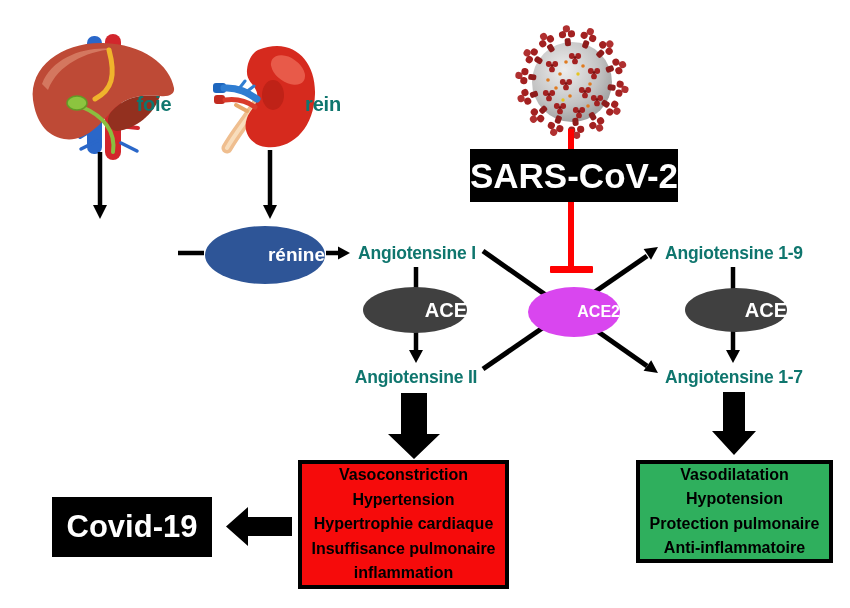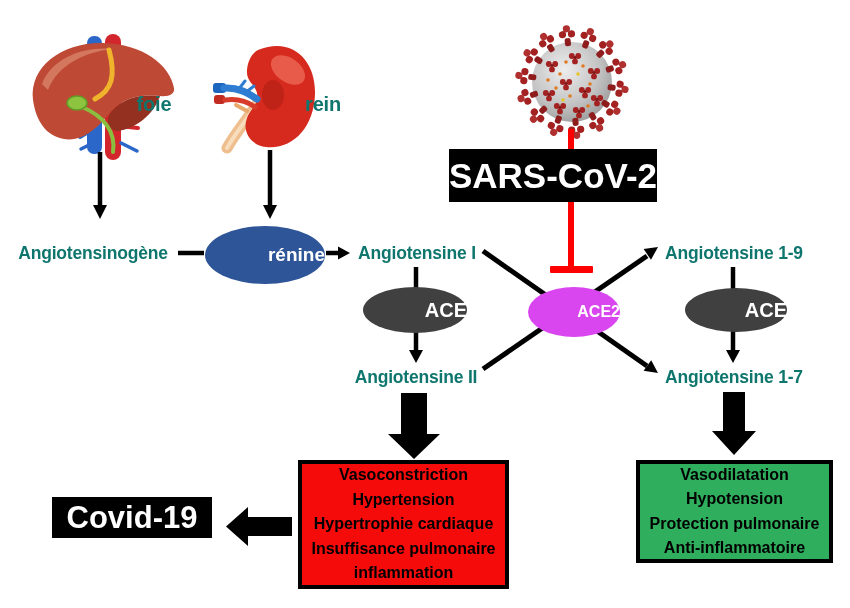--- a/index.html
+++ b/index.html
@@ -18,22 +18,22 @@
     display:flex;align-items:center;justify-content:flex-end;
     border-radius:50%;color:#ffffff;font-weight:bold;text-align:center;
   }
   .ellipse.blue{background:#2E5597;font-size:19px;}
   .ellipse.red{background:#404040;font-size:20px;}
   .ellipse.green{background:#d946ef;font-size:16px;}
   .blackbox{
     display:flex;align-items:center;justify-content:center;
     background:#000000;color:#ffffff;font-weight:bold;white-space:nowrap;
   }
-  #sars-box{left:449px;top:149px;width:208px;height:53px;font-size:35px;}
-  #covid-box{left:52px;top:497px;width:160px;height:41px;font-size:31px;}
+  #sars-box{left:470px;top:149px;width:208px;height:53px;font-size:35px;}
+  #covid-box{left:52px;top:497px;width:160px;height:60px;font-size:31px;}
   .effects{
     display:flex;flex-direction:column;align-items:center;justify-content:center;
     border:4px solid #000000;color:#000000;font-weight:bold;font-size:16px;line-height:24.5px;
     text-align:center;box-sizing:border-box;white-space:nowrap;
   }
   #red-box{left:298px;top:460px;width:211px;height:129px;background:#F60B0B;}
   #green-box{left:636px;top:460px;width:197px;height:103px;background:#2FAF5D;}
 </style>
 </head>
 <body>
@@ -165,21 +165,20 @@
     </g>
 
     <path d="M401,393 L427,393 L427,434 L440,434 L414,459 L388,434 L401,434 Z" fill="#000"></path>
     <path d="M723,392 L745,392 L745,431 L756,431 L734,455 L712,431 L723,431 Z" fill="#000"></path>
     <path d="M292,517 L292,536 L248,536 L248,546 L226,526.5 L248,507 L248,517 Z" fill="#000"></path>
   </svg>
 
   <div class="label organ-label" style="left:154px;top:104px;">foie</div>
   <div class="label organ-label" style="left:323px;top:104px;">rein</div>
 
-  <div class="label" style="left:93px;top:253px;">Angiotensinogène</div>
   <div class="label" style="left:417px;top:253px;">Angiotensine I</div>
   <div class="label" style="left:416px;top:377px;">Angiotensine II</div>
   <div class="label" style="left:734px;top:253px;">Angiotensine 1-9</div>
   <div class="label" style="left:734px;top:377px;">Angiotensine 1-7</div>
 
   <div class="node ellipse blue" style="left:205px;top:226px;width:120px;height:58px;">
     <span>rénine</span>
   </div>
   <div class="node ellipse red" style="left:363px;top:287px;width:104px;height:46px;">
     <span>ACE</span>

